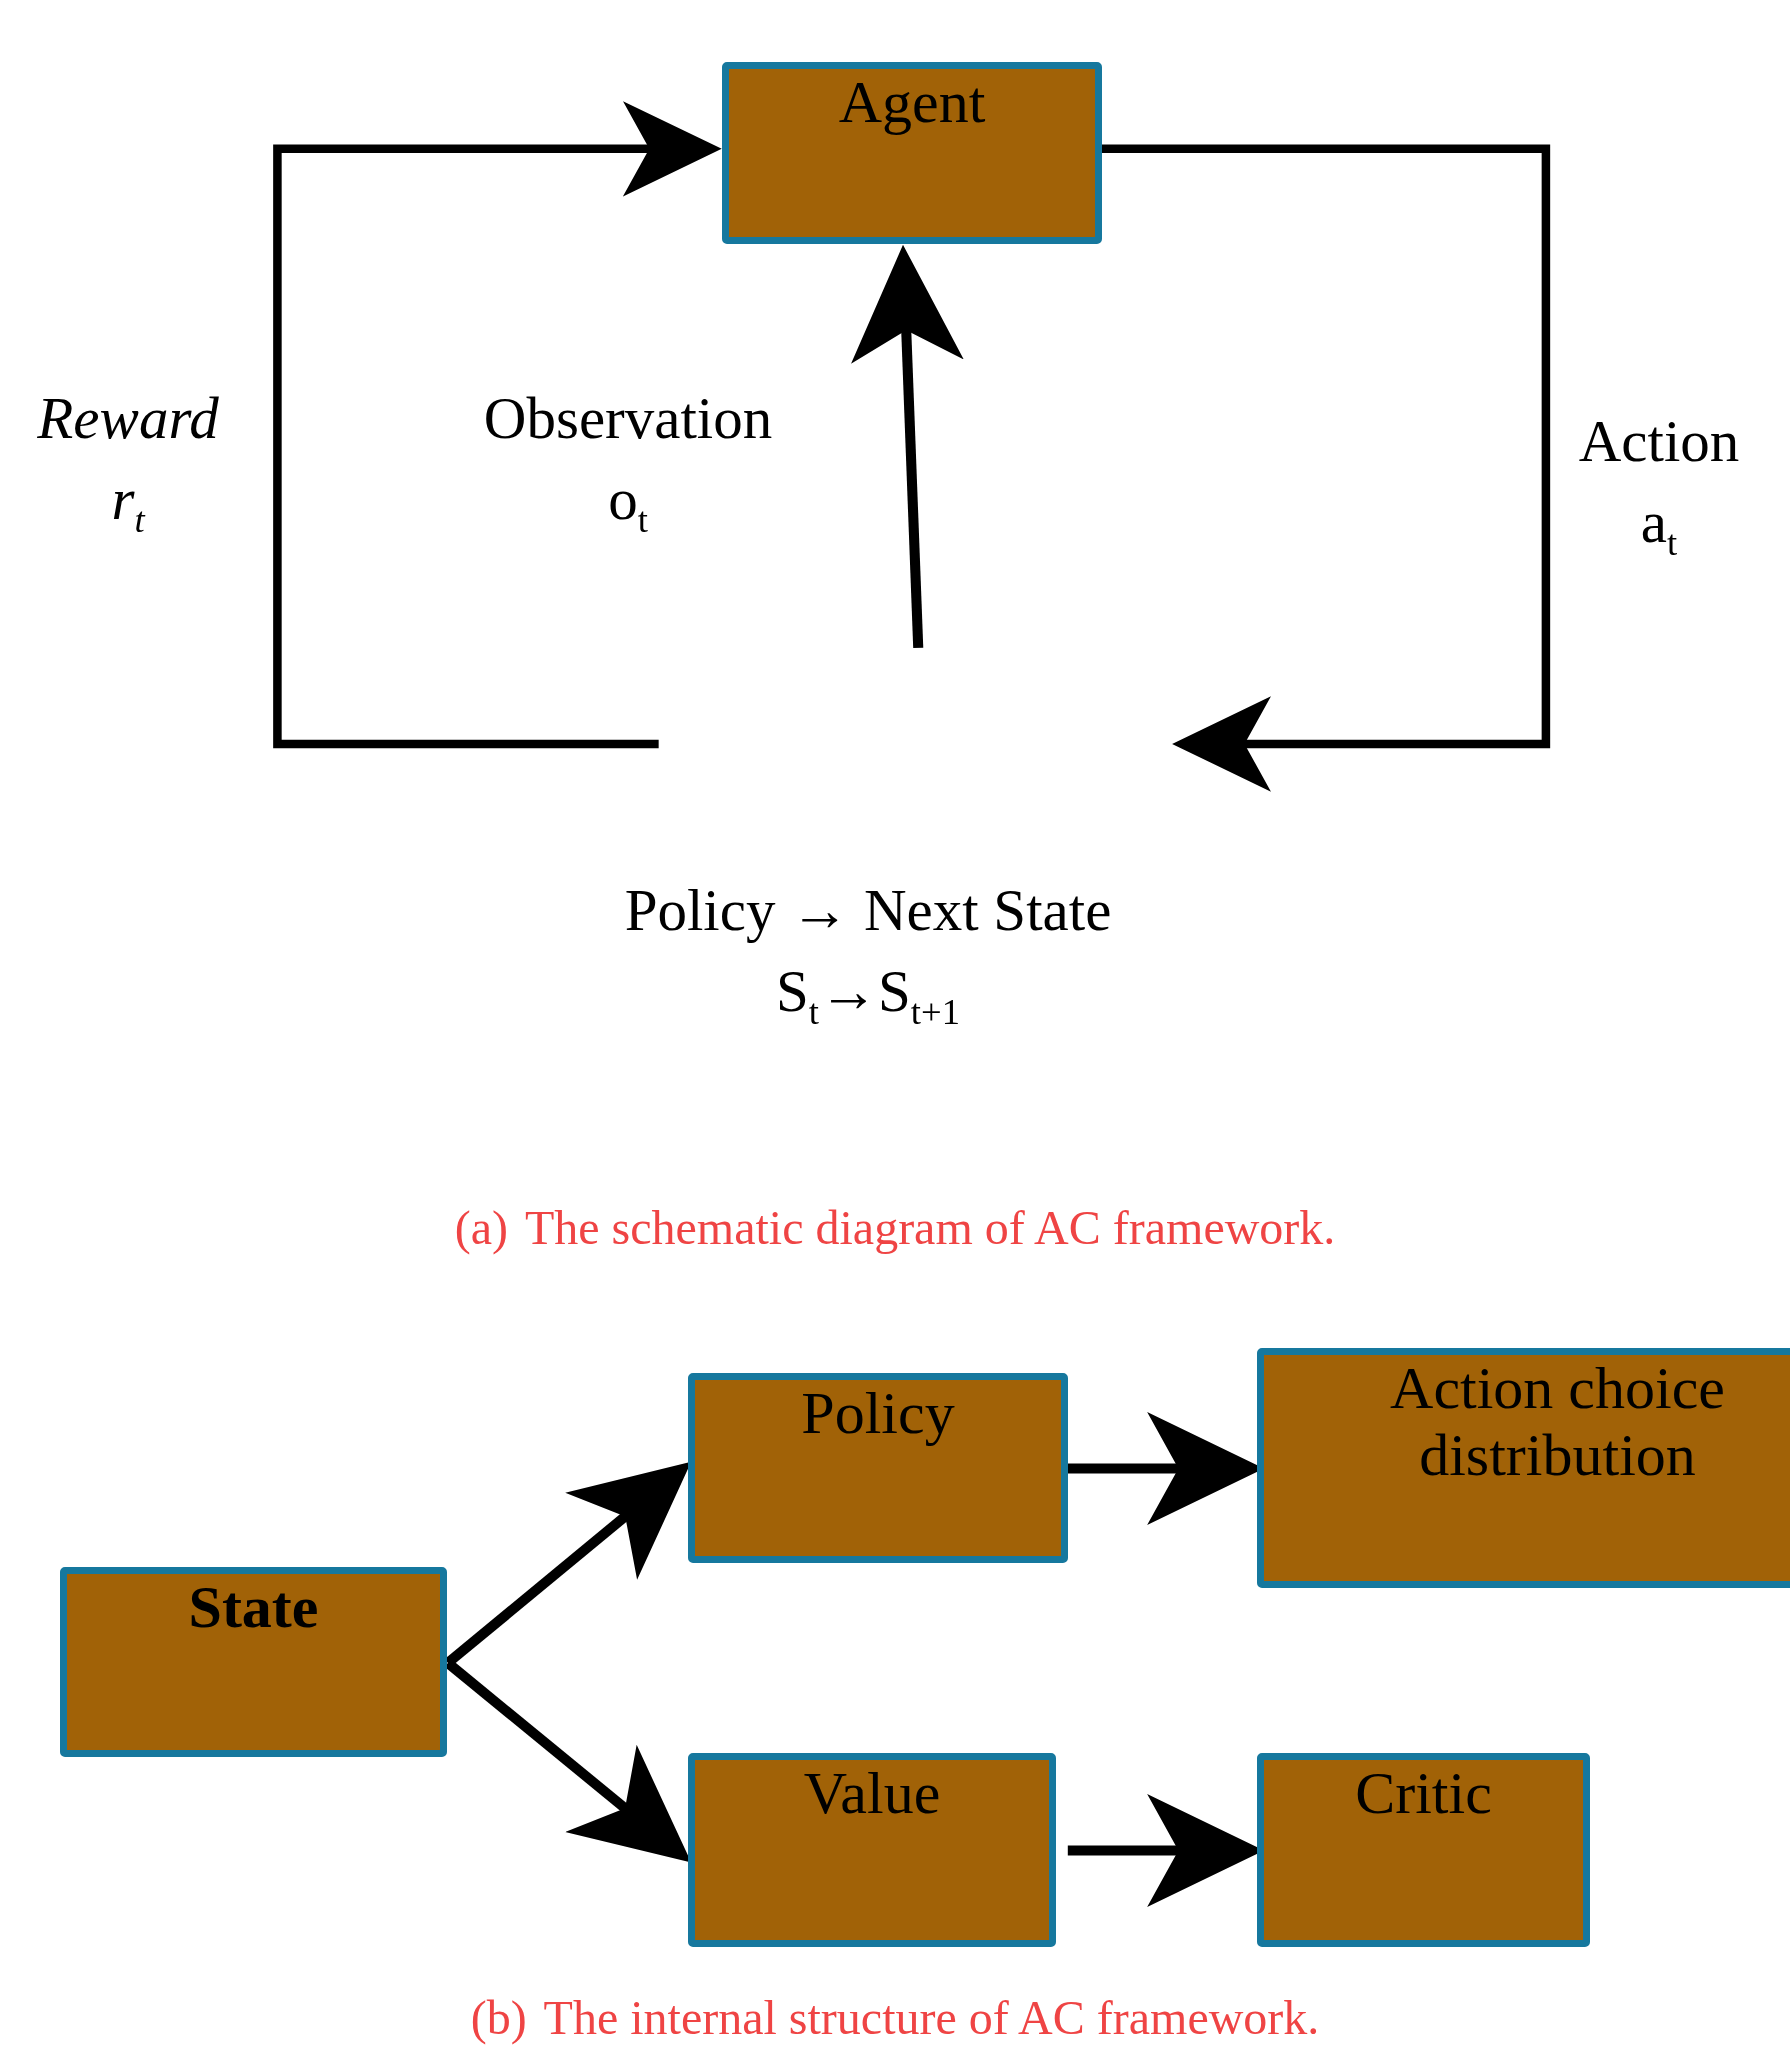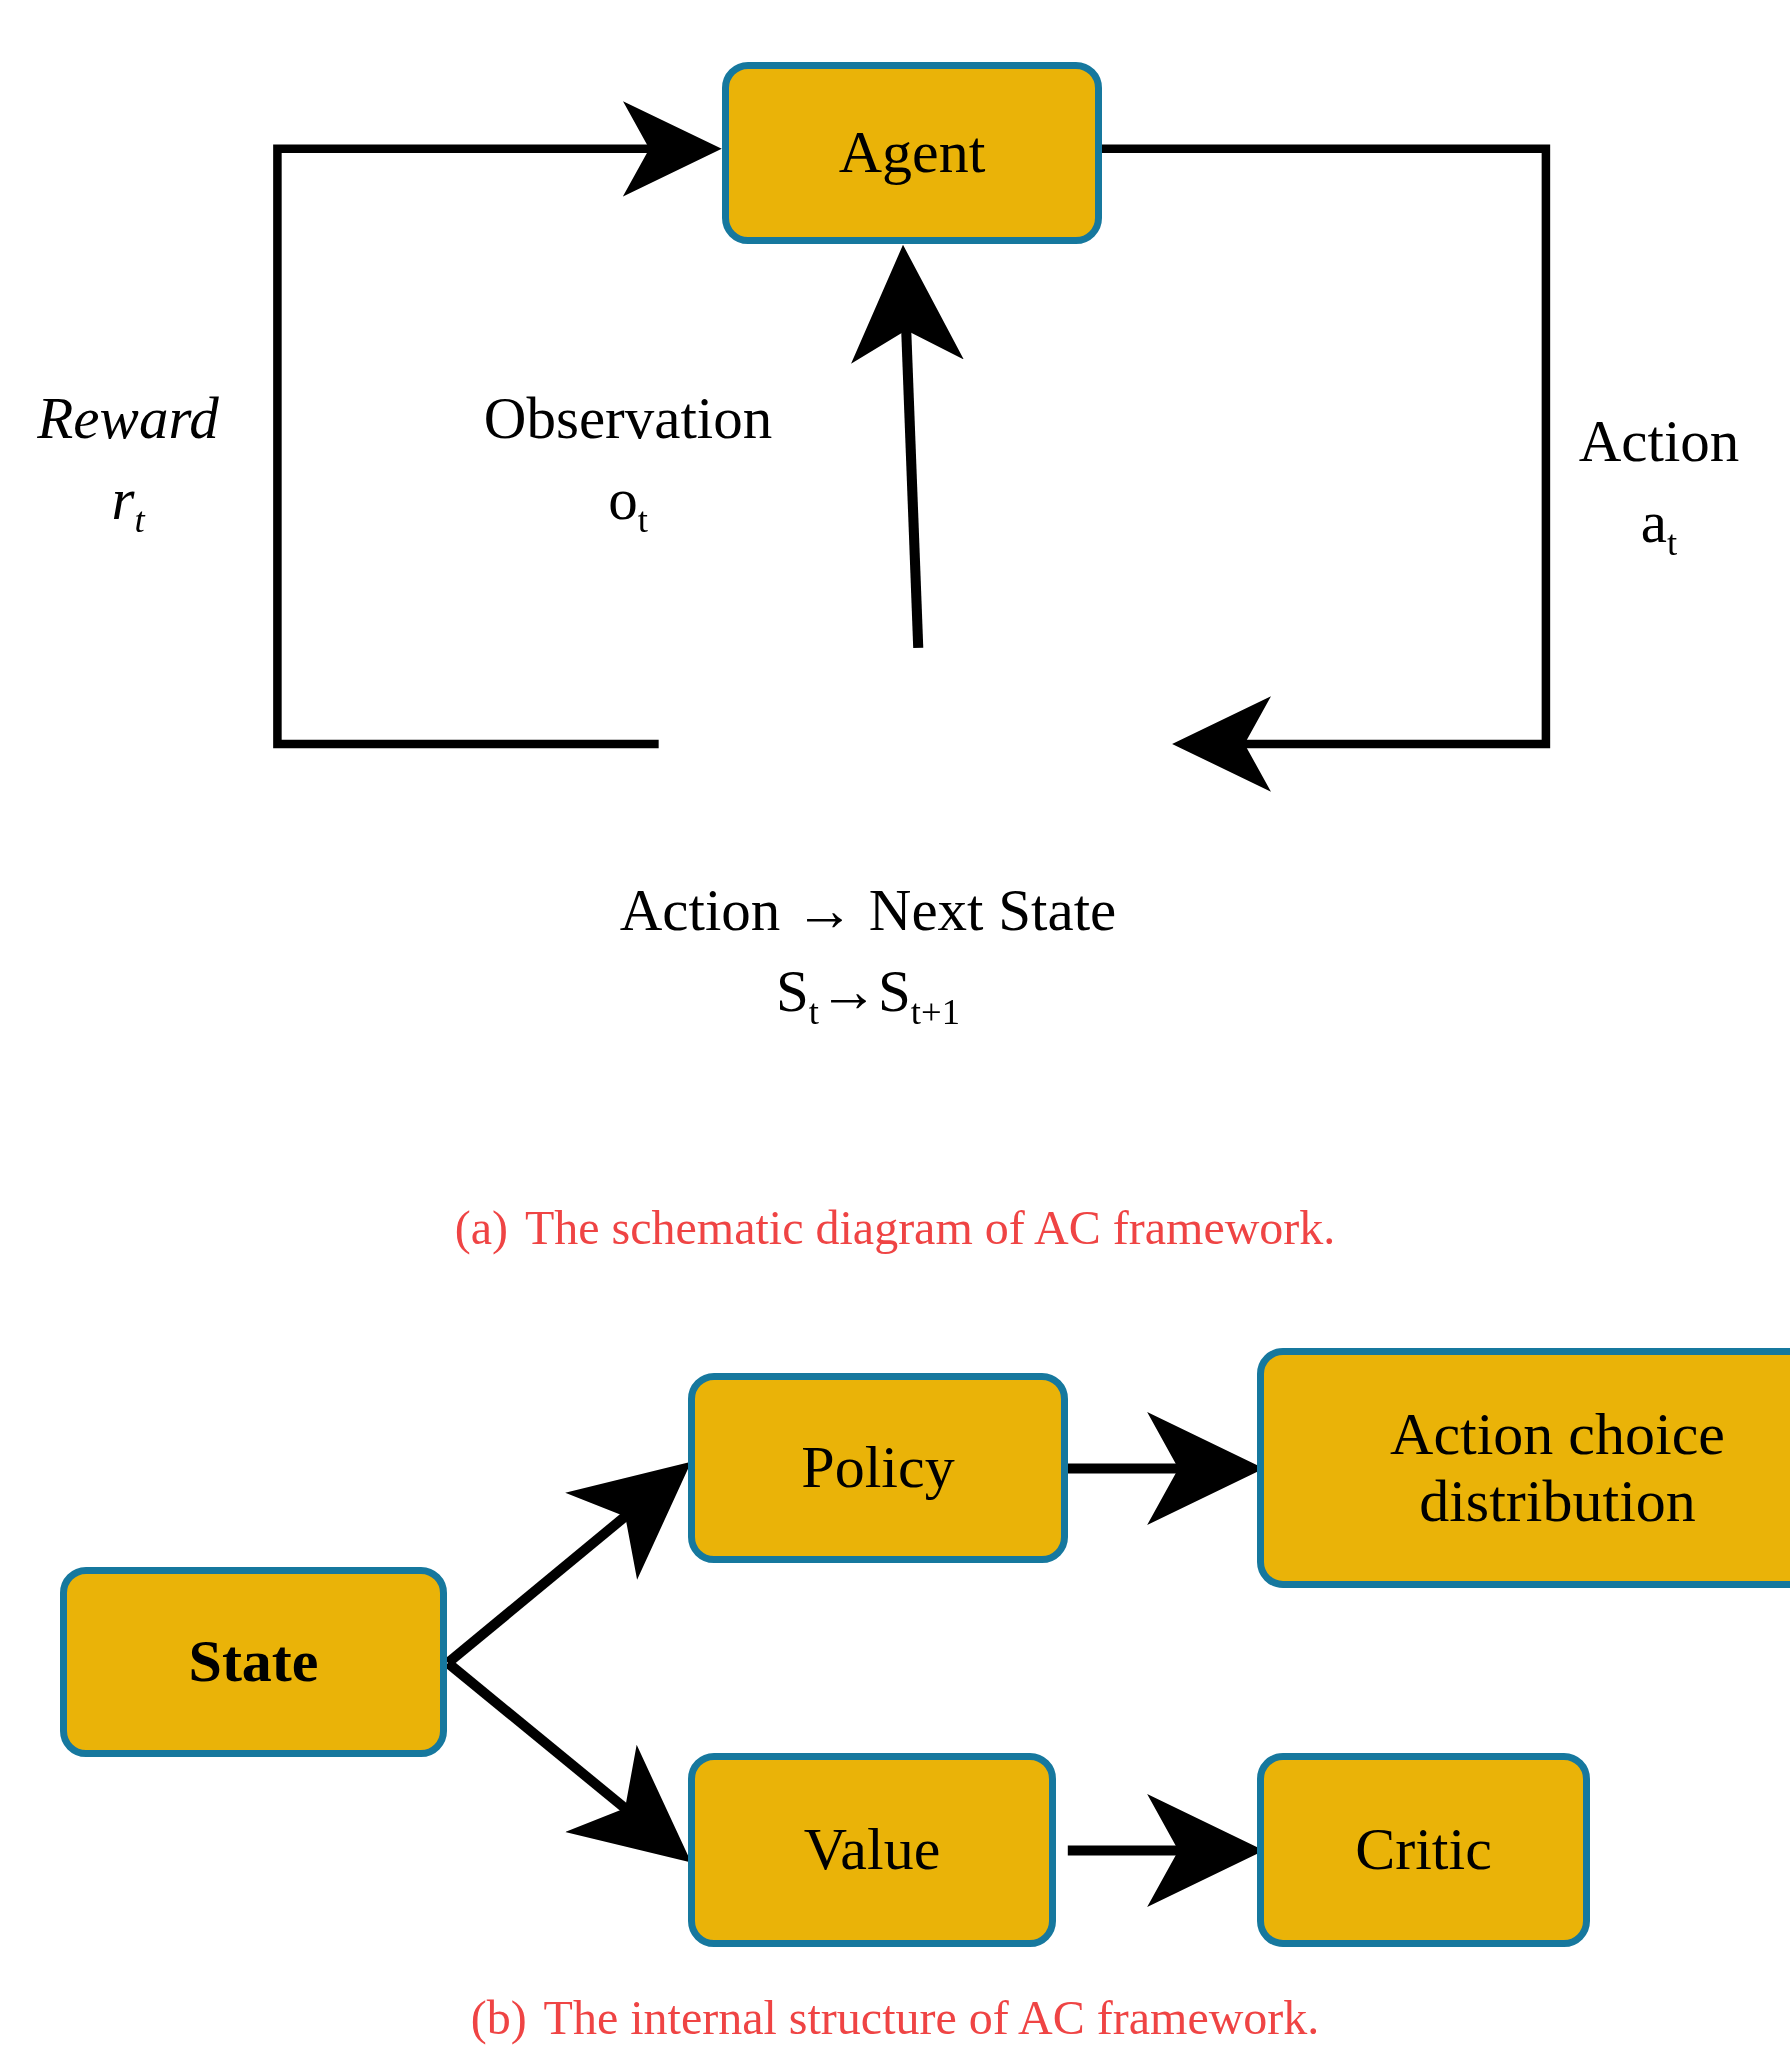--- a/index.html
+++ b/index.html
@@ -6,25 +6,25 @@
   body{
     width:1790px;height:2066px;position:relative;overflow:hidden;
     font-family:"Liberation Serif","DejaVu Serif",serif;
     color:#000000;
   }
   #stage{position:absolute;left:0;top:0;width:1790px;height:2066px;}
 
   
   .node{
     position:absolute;
-    background:#eab308;
+    background:#a16207;
     border:7.7px solid #16789e;
-    border-radius:26px;
+    border-radius:5px;
     box-sizing:border-box;
-    display:flex;align-items:center;justify-content:center;
+    display:flex;justify-content:center;
     text-align:center;
     line-height:1.12;
     color:#000;
     z-index:4;
   }
   .node .lbl{display:block;width:100%;}
 
   
   #node-agent{left:722px;top:62px;width:380px;height:182px;font-size:60px;}
   #node-environment{left:659px;top:648px;width:511px;height:194px;font-size:60px;}
@@ -102,21 +102,21 @@
     <span>Observation</span>
     <span class="line2"><span>o</span><span class="sub">t</span></span>
   </div>
 
   <div class="flabel" id="lab-action">
     <span>Action</span>
     <span class="line2"><span>a</span><span class="sub">t</span></span>
   </div>
 
   <div class="flabel" id="lab-state-trans">
-    <span>Action → Next State</span>
+    <span>Policy → Next State</span>
     <span class="line2"><span>S</span><span class="sub">t</span><span>→</span><span>S</span><span class="sub">t+1</span></span>
   </div>
 
   <div class="caption" id="caption-a">
     <span class="tag">(a)</span><span>The schematic diagram of AC framework.</span>
   </div>
 
   <div class="node" id="node-state">
     <span class="lbl">State</span>
   </div>

